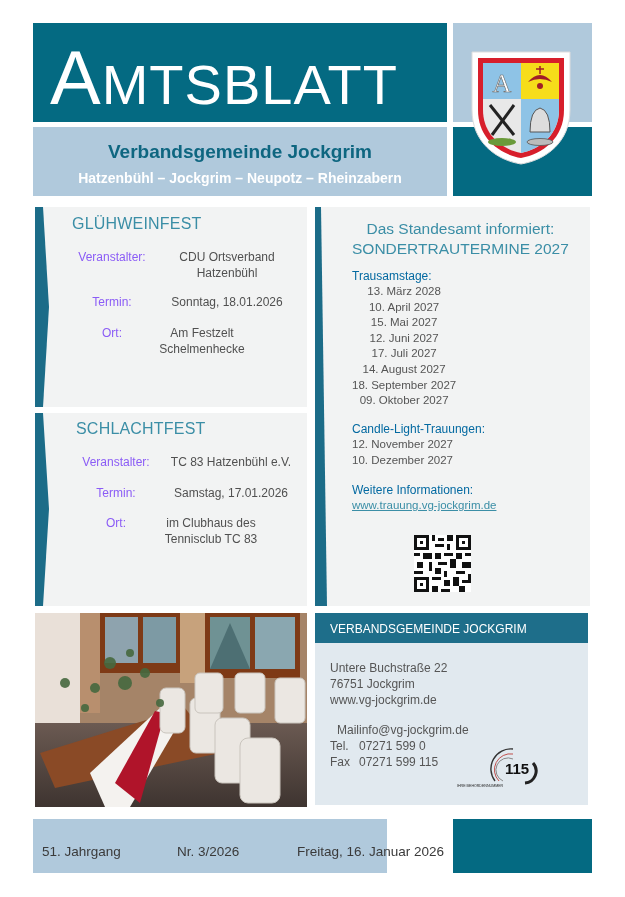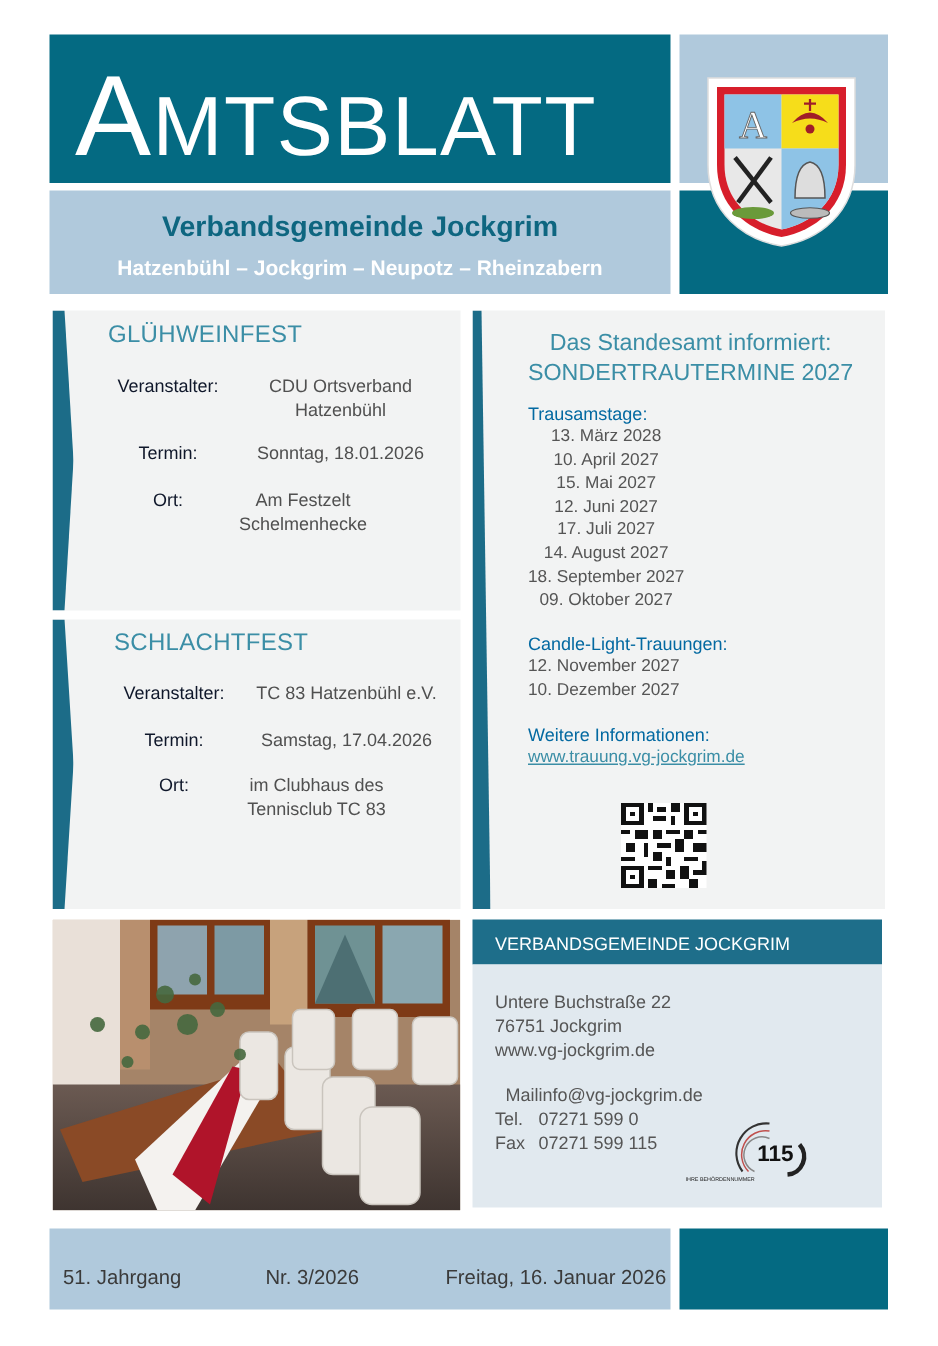--- a/index.html
+++ b/index.html
@@ -18,40 +18,40 @@
   .crest-top { left: 453px; top: 23px; width: 139px; height: 99px; background: #b0c9dc; }
   .crest-bottom { left: 453px; top: 127px; width: 139px; height: 69px; background: #046a82; }
   .crest { left: 470px; top: 50px; width: 102px; height: 116px; }
 
   
   .panel { background: #f2f3f3; text-align: center; }
   .chevron { position: absolute; left: 0; top: 0; height: 100%; width: 14px; }
   .chevron svg { width: 100%; height: 100%; display: block; }
   .ev-title { position: absolute; font-size: 16px; color: #3b8ea6; letter-spacing: 0.2px; }
   .ev-row { position: absolute; font-size: 12px; line-height: 16px; }
-  .ev-label { position: absolute; left: 0; color: #0f172a; width: 80px; }
+  .ev-label { position: absolute; left: 0; color: #8b5cf6; width: 80px; }
   .ev-value { position: absolute; left: 80px; color: #505050; width: 150px; }
 
   .stand-title { position: absolute; left: 37px; top: 12px; font-size: 15.5px; line-height: 20px; color: #3b8ea6; }
   .stand-head { position: absolute; left: 37px; font-size: 12px; color: #0369a1; }
   .stand-list { position: absolute; left: 37px; font-size: 11.5px; line-height: 15.6px; color: #555; list-style: none; }
   .stand-link { position: absolute; left: 37px; font-size: 11.5px; color: #3b8ea6; text-decoration: underline; }
   .qr { position: absolute; left: 99px; top: 328px; width: 57px; height: 57px; }
 
   
   .contact-head { left: 315px; top: 613px; width: 273px; height: 30px; background: #1e6e8a; color: #ffffff; font-size: 12px; padding: 9px 0 0 15px; }
   .contact-body { left: 315px; top: 643px; width: 273px; height: 162px; background: #e1e9ef; }
   .c-line { position: absolute; left: 15px; font-size: 12px; color: #555; white-space: nowrap; }
   .c-key { display: inline-block; width: 29px; }
   .logo115 { position: absolute; left: 140px; top: 100px; width: 90px; height: 46px; }
 
   .photo { left: 35px; top: 613px; width: 272px; height: 194px; overflow: hidden; }
 
   
-  .foot-band { left: 33px; top: 819px; width: 414px; height: 54px; background: #b0c9dc; }
+  .foot-band { left: 33px; top: 819px; width: 354px; height: 54px; background: #b0c9dc; }
   .foot-item { position: absolute; top: 25px; font-size: 13.5px; color: #3a3a3a; white-space: nowrap; }
   .foot-teal { left: 453px; top: 819px; width: 139px; height: 54px; background: #046a82; }
 </style>
 </head>
 <body>
 
 <div class="abs mast-title-band"></div>
 <div class="abs mast-title"><span class="big">A</span><span class="rest">MTSBLATT</span></div>
 <div class="abs mast-sub-band">
   <span class="mast-org">Verbandsgemeinde Jockgrim</span>
@@ -107,21 +107,21 @@
         <polygon points="0,0 8,0 14,96 8,193 0,193" fill="#1c6c88"></polygon>
       </svg>
   </div>
   <div class="ev-title" style="left:41px; top:7px;">SCHLACHTFEST</div>
   <div class="ev-row" style="left:41px; top:41px;">
     <span class="ev-label">Veranstalter:</span>
     <span class="ev-value">TC 83 Hatzenbühl e.V.</span>
   </div>
   <div class="ev-row" style="left:41px; top:72px;">
     <span class="ev-label">Termin:</span>
-    <span class="ev-value">Samstag, 17.04.2026</span>
+    <span class="ev-value">Samstag, 17.01.2026</span>
   </div>
   <div class="ev-row" style="left:41px; top:102px;">
     <span class="ev-label">Ort:</span>
     <span class="ev-value" style="width:110px;">im Clubhaus des Tennisclub TC 83</span>
   </div>
 </div>
 
 <div class="abs panel" style="left:315px; top:207px; width:275px; height:399px;">
   <div class="chevron" style="width:12px;">
     <svg viewBox="0 0 12 399" preserveAspectRatio="none">

